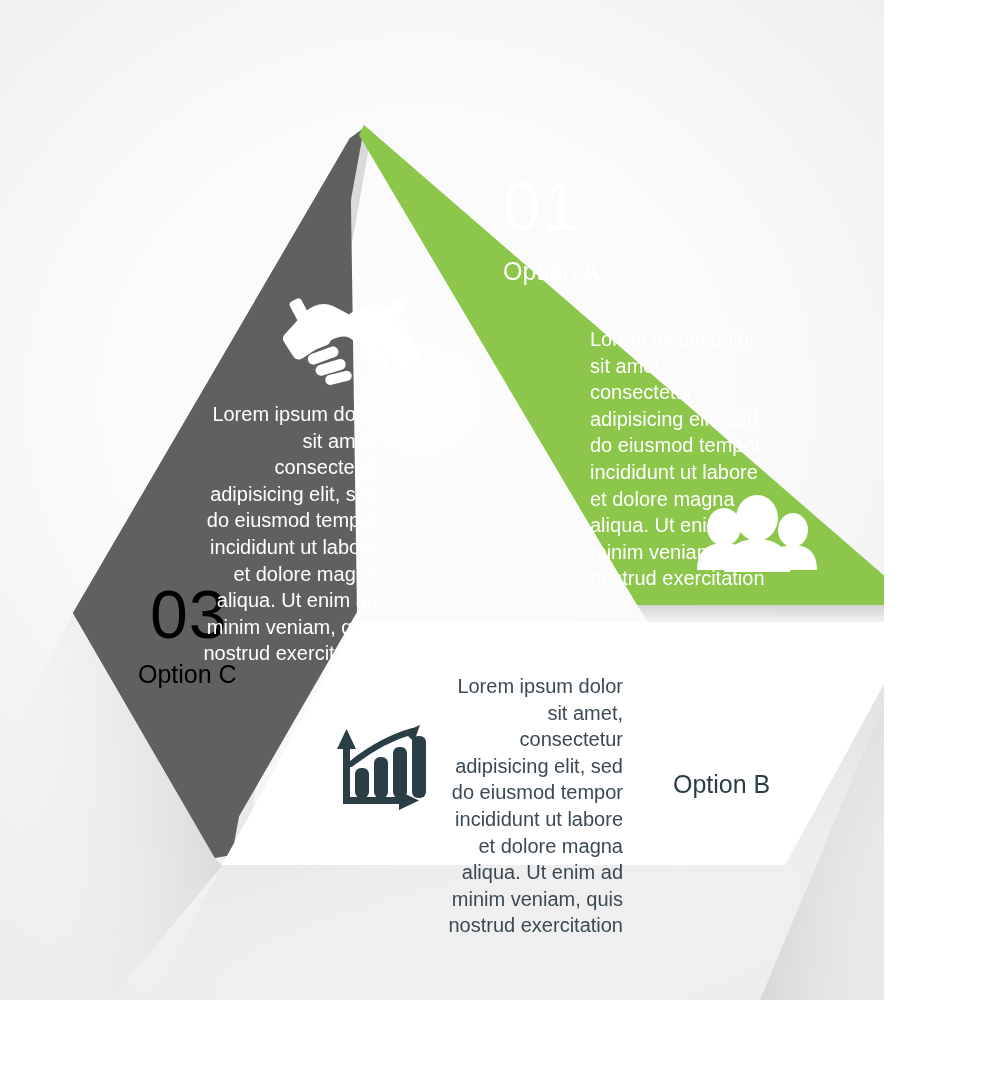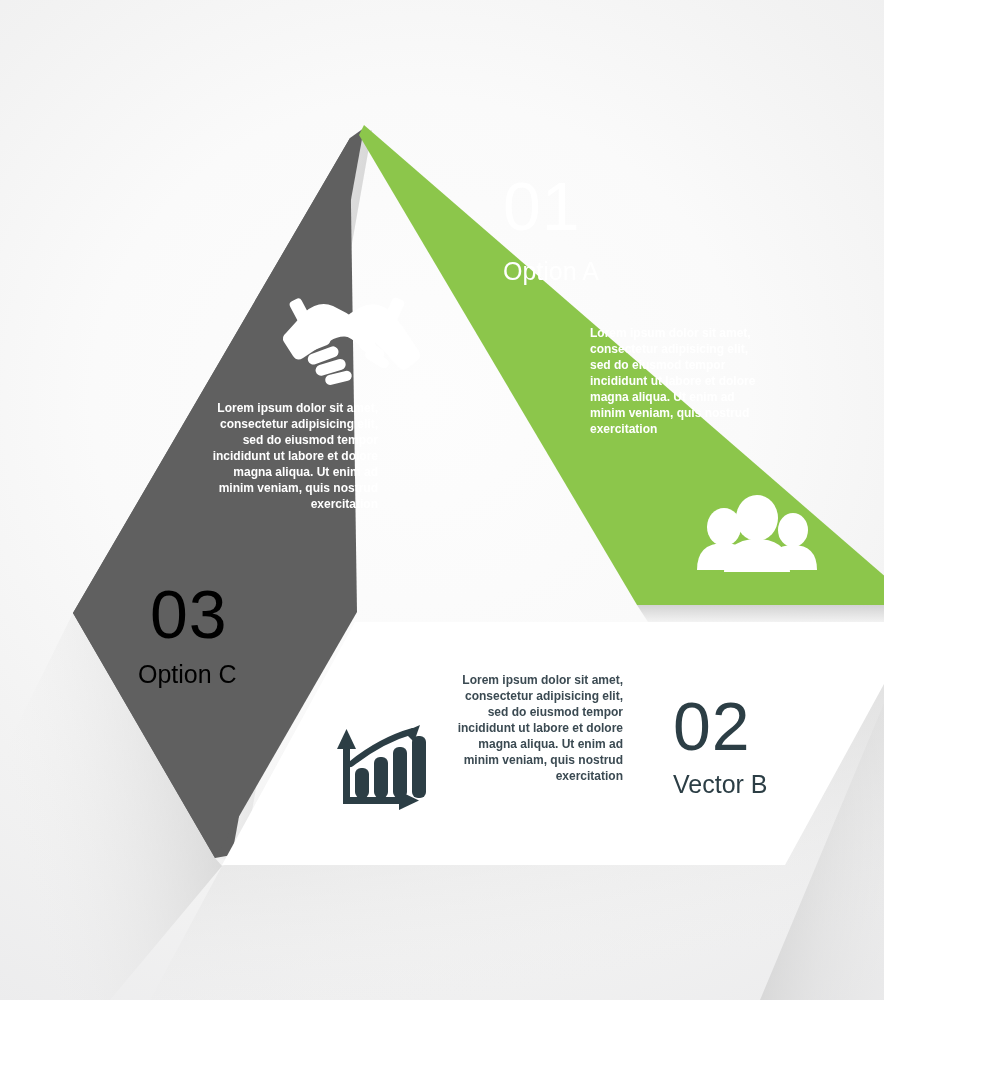--- a/index.html
+++ b/index.html
@@ -50,23 +50,23 @@
     font-weight: 300;
     letter-spacing: 1px;
     line-height: 1;
   }
   .opt {
     font-size: 25px;
     font-weight: 400;
     line-height: 1;
   }
   .body-copy {
-    font-size: 12px;
+    font-size: 20px;
     line-height: 1.33;
-    font-weight: 700;
+    font-weight: 400;
   }
 
   
   #g-num, #g-opt  { color: #ffffff; }
   #g-body         { color: #ffffff; text-align: left; }
 
   
   #k-num, #k-opt  { color: #000000; }
   #k-body         { color: #ffffff; text-align: right; }
 
@@ -223,18 +223,17 @@
   </svg>
 
   <div class="txt num" id="g-num" style="left:503px; top:172px;">01</div>
   <div class="txt opt" id="g-opt" style="left:503px; top:259px;">Option A</div>
   <div class="txt body-copy" id="g-body" style="left:590px; top:326px; width:178px;">Lorem ipsum dolor sit amet, consectetur adipisicing elit, sed do eiusmod tempor incididunt ut labore et dolore magna aliqua. Ut enim ad minim veniam, quis nostrud exercitation</div>
 
   <div class="txt num" id="k-num" style="left:150px; top:580px;">03</div>
   <div class="txt opt" id="k-opt" style="left:138px; top:662px;">Option C</div>
   <div class="txt body-copy" id="k-body" style="left:198px; top:401px; width:180px;">Lorem ipsum dolor sit amet, consectetur adipisicing elit, sed do eiusmod tempor incididunt ut labore et dolore magna aliqua. Ut enim ad minim veniam, quis nostrud exercitation</div>
 
-  <div class="txt num" id="w-num" style="left:673px; top:692px;">02</div>
-  <div class="txt opt" id="w-opt" style="left:673px; top:772px;">Vector B</div>
+  <div class="txt opt" id="w-opt" style="left:673px; top:772px;">Option B</div>
   <div class="txt body-copy" id="w-body" style="left:443px; top:673px; width:180px;">Lorem ipsum dolor sit amet, consectetur adipisicing elit, sed do eiusmod tempor incididunt ut labore et dolore magna aliqua. Ut enim ad minim veniam, quis nostrud exercitation</div>
 
 
 </div>
 
 </body></html>

